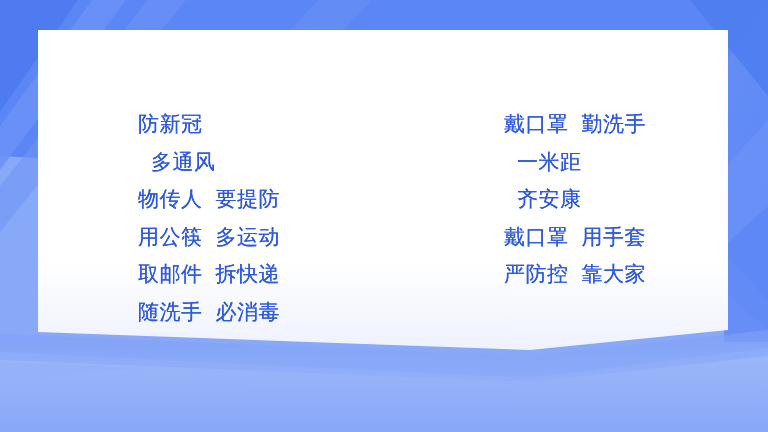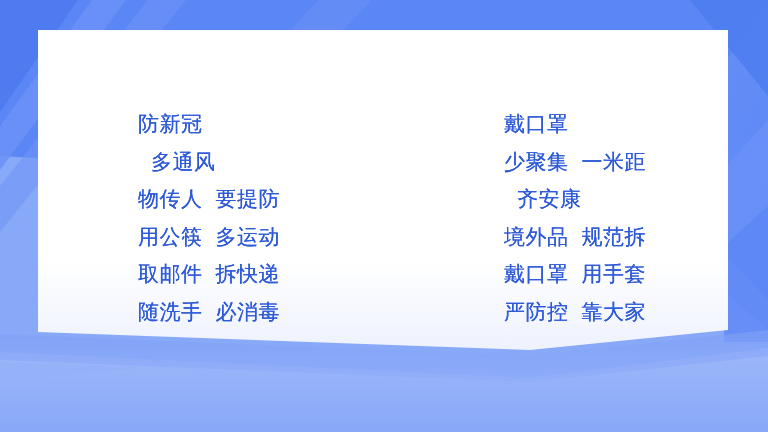--- a/index.html
+++ b/index.html
@@ -161,34 +161,29 @@
           <span class="phrase">随洗手</span>
           <span class="phrase-gap"></span>
           <span class="phrase">必消毒</span>
         </div>
       </div>
 
       <div class="slogan-col">
         <div class="slogan-row">
           <span class="phrase">戴口罩</span>
           <span class="phrase-gap"></span>
+          <span class="phrase">勤洗手</span>
         </div>
         <div class="slogan-row">
-          <span class="phrase">少聚集</span>
           <span class="phrase-gap"></span>
           <span class="phrase">一米距</span>
         </div>
         <div class="slogan-row">
           <span class="phrase-gap"></span>
           <span class="phrase">齐安康</span>
-        </div>
-        <div class="slogan-row">
-          <span class="phrase">境外品</span>
-          <span class="phrase-gap"></span>
-          <span class="phrase">规范拆</span>
         </div>
         <div class="slogan-row">
           <span class="phrase">戴口罩</span>
           <span class="phrase-gap"></span>
           <span class="phrase">用手套</span>
         </div>
         <div class="slogan-row">
           <span class="phrase">严防控</span>
           <span class="phrase-gap"></span>
           <span class="phrase">靠大家</span>

